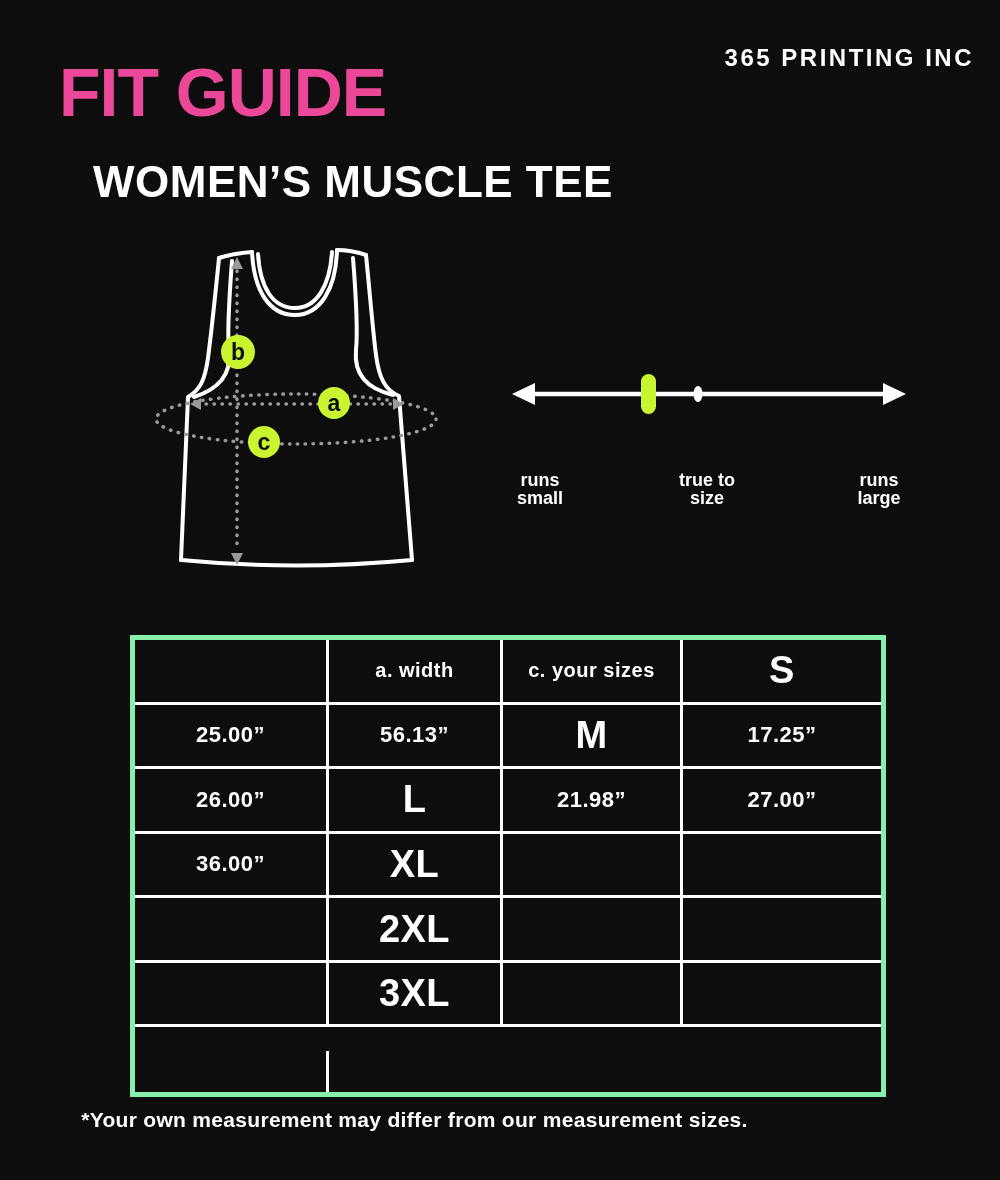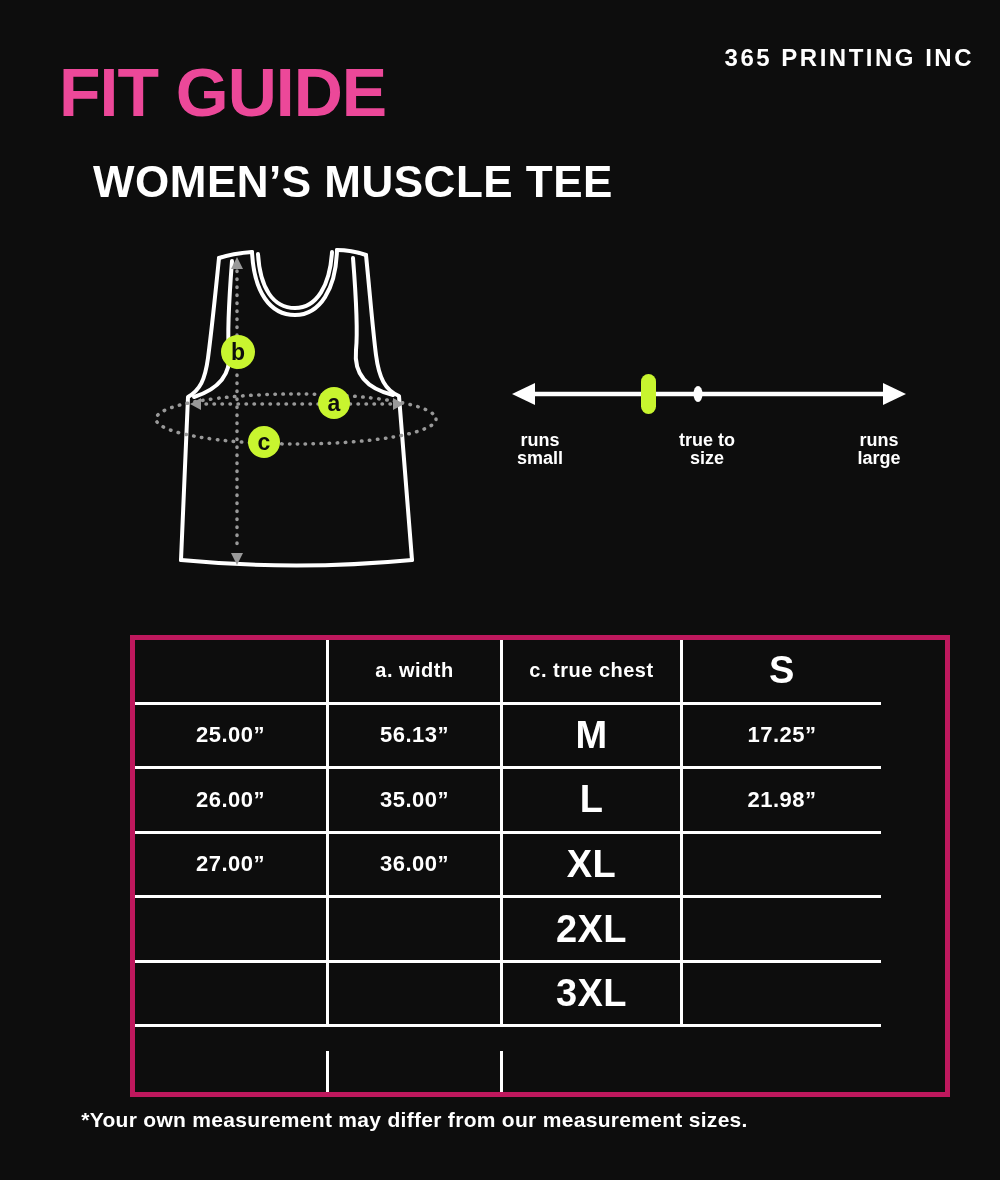--- a/index.html
+++ b/index.html
@@ -24,30 +24,30 @@
   .subtitle{
     position:absolute;top:140px;left:93px;
     font-size:44px;font-weight:800;letter-spacing:0.5px;
     color:#ffffff;white-space:nowrap;line-height:1;margin-top:20px;
   }
   .tee-svg{position:absolute;left:140px;top:240px;}
   .scale-svg{position:absolute;left:505px;top:360px;}
   .scale-label{
     position:absolute;
     font-size:18px;font-weight:800;line-height:18px;
-    text-align:center;color:#ffffff;white-space:nowrap;
+    text-align:center;color:#ffffff;white-space:nowrap;margin-top:40px;
   }
   #lbl-small{left:495px;top:431px;width:90px;}
   #lbl-true{left:657px;top:431px;width:100px;}
   #lbl-large{left:829px;top:431px;width:100px;}
   .size-table{
     position:absolute;left:130px;top:635px;
-    width:820px;height:462px;
+    width:756px;height:462px;
     box-sizing:border-box;
-    border:5px solid #be185d;
+    border:5px solid #86efac;
     background:#0d0d0d;
     display:grid;
     grid-template-columns:194px 174px 180px 198px;
     grid-template-rows:repeat(7,1fr);
   }
   .size-table>div{
     border-right:3px solid #ffffff;
     border-bottom:3px solid #ffffff;
     display:flex;align-items:center;justify-content:center;
     box-sizing:border-box;
@@ -130,30 +130,29 @@
   <div>size</div>
 </div>
 <div class="scale-label" id="lbl-large">
   <div>runs</div>
   <div>large</div>
 </div>
 
 <div class="size-table">
   <div class="th"></div>
   <div class="th">a. width</div>
-  <div class="th">c. true chest</div>
+  <div class="th">c. your sizes</div>
 
   <div class="size-cell">S</div>
   <div class="val-cell">25.00”</div>
   <div class="val-cell">56.13”</div>
 
   <div class="size-cell">M</div>
   <div class="val-cell">17.25”</div>
   <div class="val-cell">26.00”</div>
-  <div class="val-cell">35.00”</div>
 
   <div class="size-cell">L</div>
   <div class="val-cell">21.98”</div>
   <div class="val-cell">27.00”</div>
   <div class="val-cell">36.00”</div>
 
   <div class="size-cell">XL</div>
   <div class="val-cell"></div>
   <div class="val-cell"></div>
   <div class="val-cell"></div>

